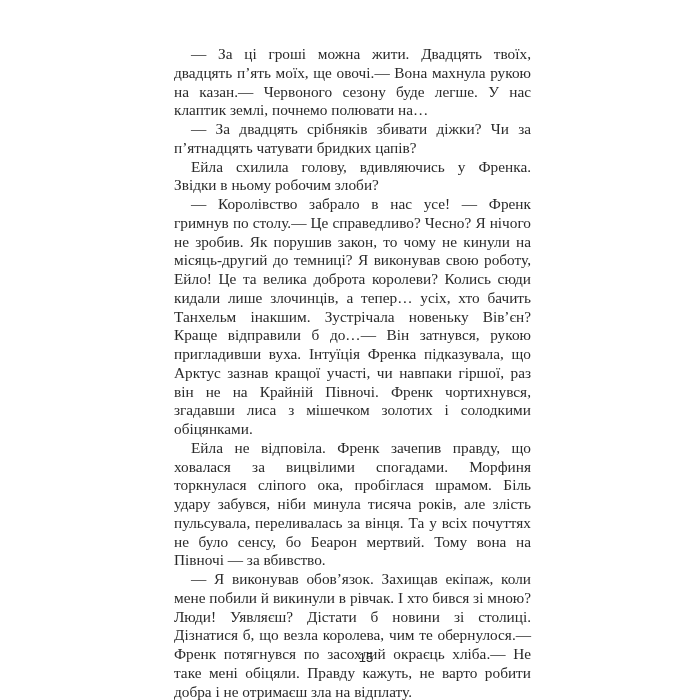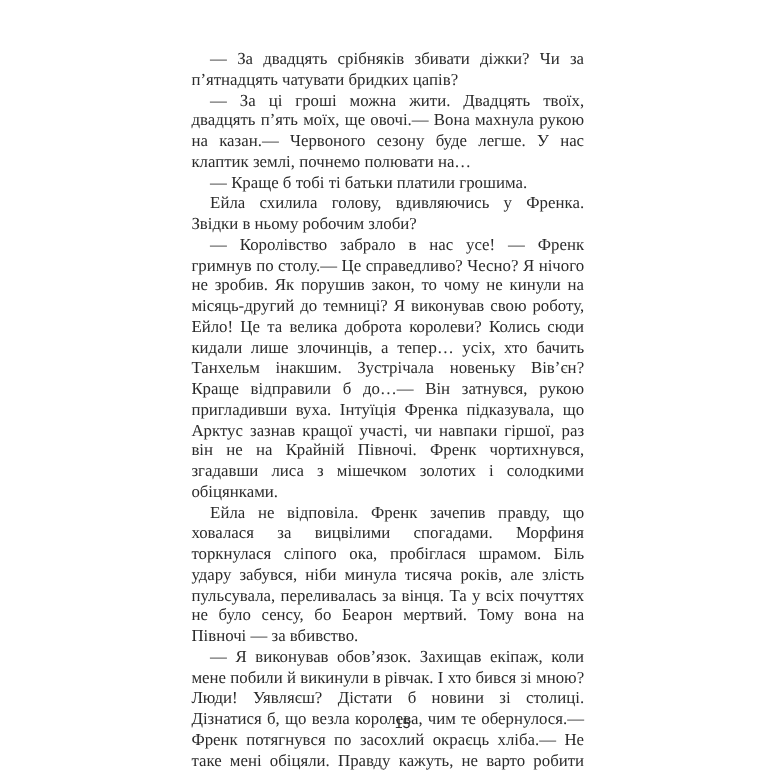--- a/index.html
+++ b/index.html
@@ -47,23 +47,22 @@
       font-size: 13px;
       color: #2a2a2a;
       padding-left: 16px;
     }
   </style>
 </head>
 <body>
 
 <div class="page">
   <div class="text-block">
+    <p class="para">— За ці гроші можна жити. Двадцять твоїх, двадцять п’ять моїх, ще овочі.— Вона махнула рукою на казан.— Червоного сезону буде легше. У нас клаптик землі, почнемо полювати на…</p>
     <p class="para">— За двадцять срібняків збивати діжки? Чи за п’ятнадцять чатувати бридких цапів?</p>
-    <p class="para">— За ці гроші можна жити. Двадцять твоїх, двадцять п’ять моїх, ще овочі.— Вона махнула рукою на казан.— Червоного сезону буде легше. У нас клаптик землі, почнемо полювати на…</p>
-    <p class="para">— Краще б тобі ті батьки платили грошима.</p>
     <p class="para">Ейла схилила голову, вдивляючись у Френка. Звідки в ньому робочим злоби?</p>
     <p class="para">— Королівство забрало в нас усе! — Френк гримнув по столу.— Це справедливо? Чесно? Я нічого не зробив. Як порушив закон, то чому не кинули на місяць-другий до темниці? Я виконував свою роботу, Ейло! Це та велика доброта королеви? Колись сюди кидали лише злочинців, а тепер… усіх, хто бачить Танхельм інакшим. Зустрічала новеньку Вів’єн? Краще відправили б до…— Він затнувся, рукою пригладивши вуха. Інтуїція Френка підказувала, що Арктус зазнав кращої участі, чи навпаки гіршої, раз він не на Крайній Півночі. Френк чортихнувся, згадавши лиса з мішечком золотих і солодкими обіцянками.</p>
     <p class="para">Ейла не відповіла. Френк зачепив правду, що ховалася за вицвілими спогадами. Морфиня торкнулася сліпого ока, пробіглася шрамом. Біль удару забувся, ніби минула тисяча років, але злість пульсувала, переливалась за вінця. Та у всіх почуттях не було сенсу, бо Беарон мертвий. Тому вона на Півночі — за вбивство.</p>
     <p class="para">— Я виконував обов’язок. Захищав екіпаж, коли мене побили й викинули в рівчак. І хто бився зі мною? Люди! Уявляєш? Дістати б новини зі столиці. Дізнатися б, що везла королева, чим те обернулося.— Френк потягнувся по засохлий окраєць хліба.— Не таке мені обіцяли. Правду кажуть, не варто робити добра і не отримаєш зла на відплату.</p>
 
   </div>
   <div class="page-number">15</div>
 </div>
 
 </body></html>

